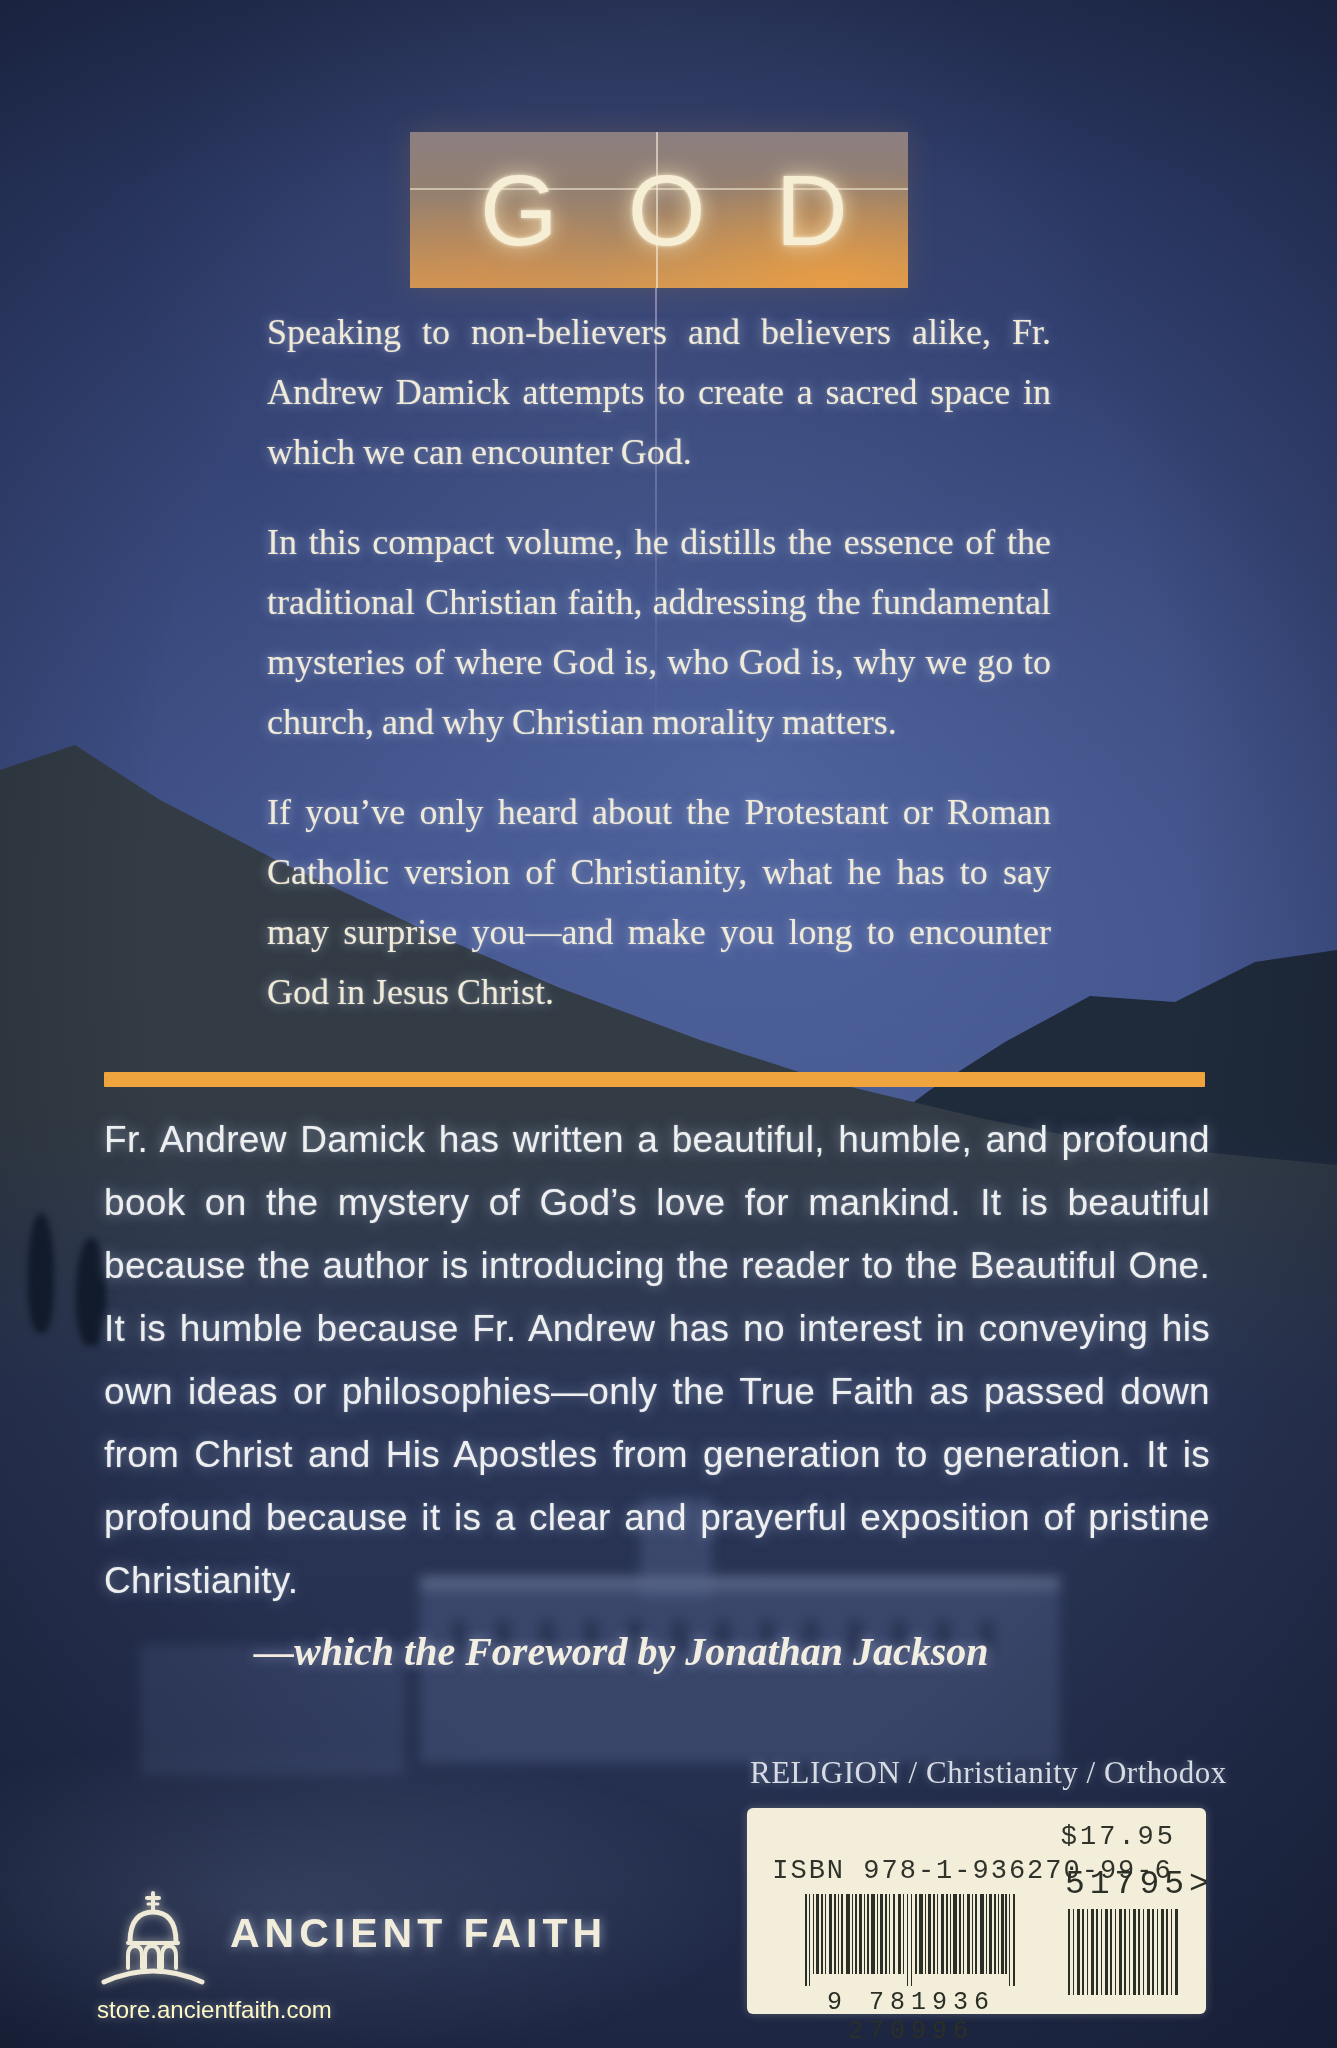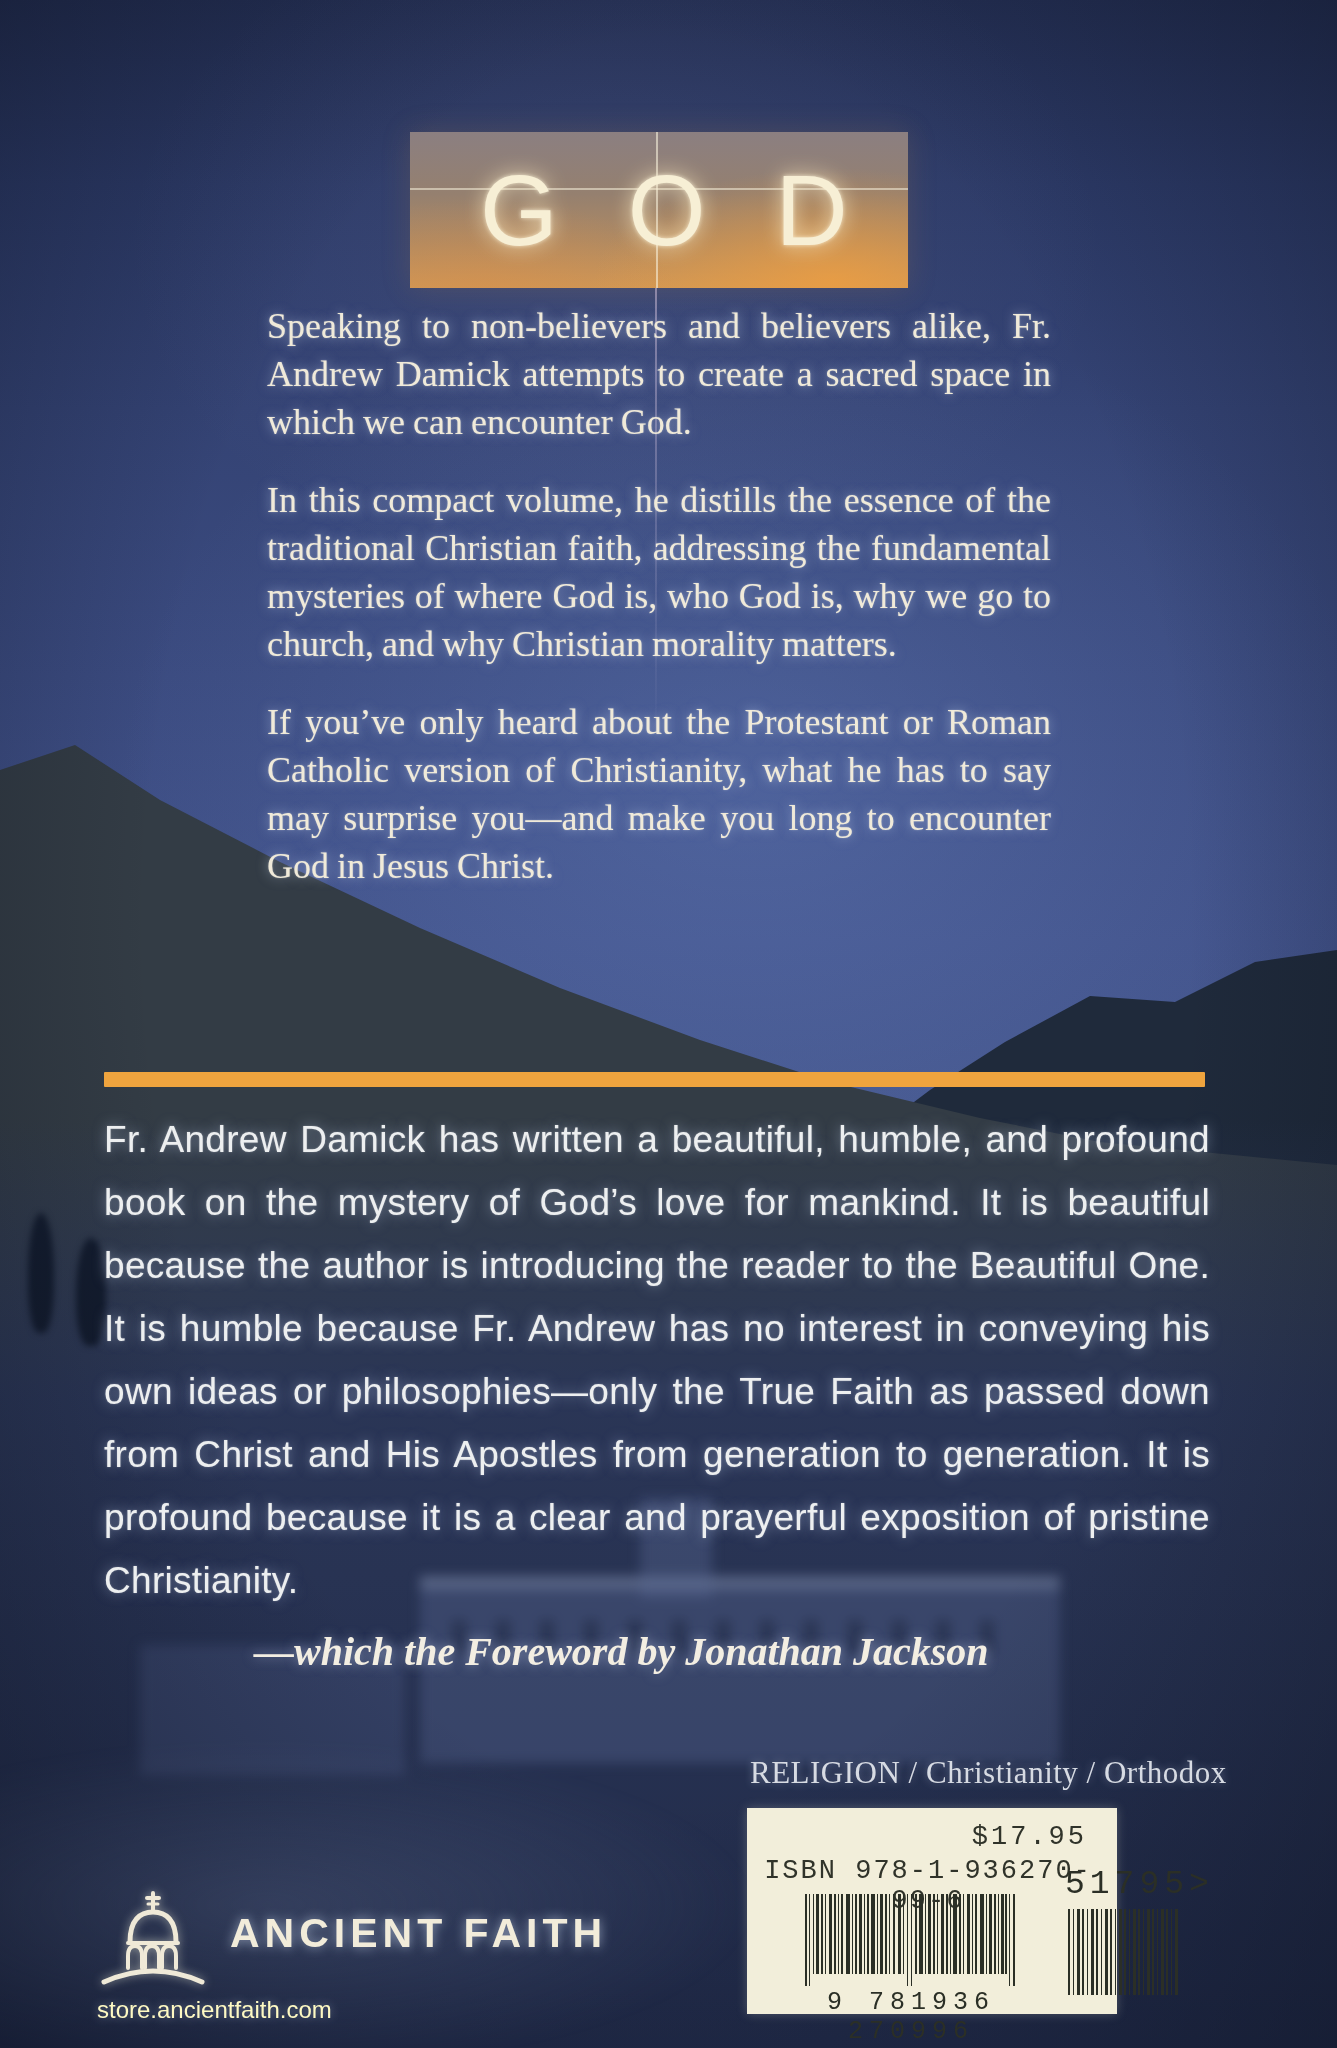--- a/index.html
+++ b/index.html
@@ -39,40 +39,40 @@
     box-shadow:0 0 28px rgba(200,140,60,.18);}
   .god-text{position:absolute;inset:0;text-align:center;line-height:156px;
     font-size:100px;letter-spacing:70px;padding-left:70px;color:#f7efd5;font-weight:400;
     text-shadow:0 0 20px rgba(255,240,200,.9),0 0 4px rgba(255,250,230,.8);}
   .cross-h{position:absolute;left:0;right:0;top:56px;height:2px;background:rgba(246,240,220,.55);}
   .cross-v{position:absolute;top:0;bottom:0;left:246px;width:2px;background:rgba(246,240,220,.6);}
   .cross-extension{position:absolute;z-index:3;left:655px;top:288px;width:2px;height:452px;
     background:linear-gradient(180deg,rgba(215,195,220,.5),rgba(205,190,220,.22) 55%,rgba(200,190,220,0));}
   
   .synopsis{position:absolute;z-index:3;left:267px;top:302px;width:784px;}
-  .synopsis p{margin:0 0 30px 0;font-family:"Liberation Serif",serif;font-size:36px;line-height:48px;
+  .synopsis p{margin:0 0 30px 0;font-family:"Liberation Serif",serif;font-size:36px;line-height:60px;
     text-align:justify;word-spacing:-1px;color:#f0ead9;
     text-shadow:0 0 12px rgba(215,228,255,.55),0 0 2px rgba(255,255,250,.35);}
   
   .divider{position:absolute;z-index:3;left:104px;top:1072px;width:1101px;height:15px;
     background:#efa43e;border-radius:1px;}
   .foreword{position:absolute;z-index:3;left:104px;top:1108px;width:1106px;}
   .quote{margin:0;font-size:37px;line-height:63px;text-align:justify;color:#edeff0;
     letter-spacing:.3px;word-spacing:1px;
     text-shadow:0 0 13px rgba(210,225,255,.5),0 0 2px rgba(255,255,255,.3);}
   .attribution{margin:16px 0 0 150px;font-family:"Liberation Serif",serif;font-style:italic;
     font-weight:bold;font-size:40px;color:#f3eee2;
     text-shadow:0 0 12px rgba(215,228,255,.5);}
   
   .category{position:absolute;z-index:3;left:750px;top:1755px;font-family:"Liberation Serif",serif;
     font-size:31px;color:#d7dbe3;letter-spacing:.5px;text-shadow:0 0 8px rgba(210,225,255,.4);}
   .credit{position:absolute;z-index:3;left:106px;top:1795px;font-size:31px;color:#eae7db;
     text-shadow:0 0 10px rgba(215,228,255,.5);}
-  .barcode-label{position:absolute;z-index:3;left:747px;top:1808px;width:370px;height:206px;
-    background:#f2eeda;border-radius:0;box-shadow:0 0 10px rgba(240,240,220,.25);}
+  .barcode-label{position:absolute;z-index:3;left:747px;top:1808px;width:459px;height:206px;
+    background:#f2eeda;border-radius:6px;box-shadow:0 0 10px rgba(240,240,220,.25);}
   .price{position:absolute;top:14px;right:30px;font-family:"Liberation Mono",monospace;
     font-size:27px;letter-spacing:3px;color:#30332a;}
   .isbn{position:absolute;top:48px;left:0;right:8px;text-align:center;
     font-family:"Liberation Mono",monospace;font-size:27px;letter-spacing:2px;color:#30332a;}
   .ean{position:absolute;left:36px;top:86px;width:256px;}
   .ean-digits{margin-top:-2px;text-align:center;font-family:"Liberation Mono",monospace;
     font-size:25px;letter-spacing:6px;color:#2b2f26;}
   .supp{position:absolute;left:318px;top:58px;width:120px;}
   .supp-digits{text-align:right;font-family:"Liberation Mono",monospace;font-size:33px;
     letter-spacing:5px;color:#2b2f26;}

